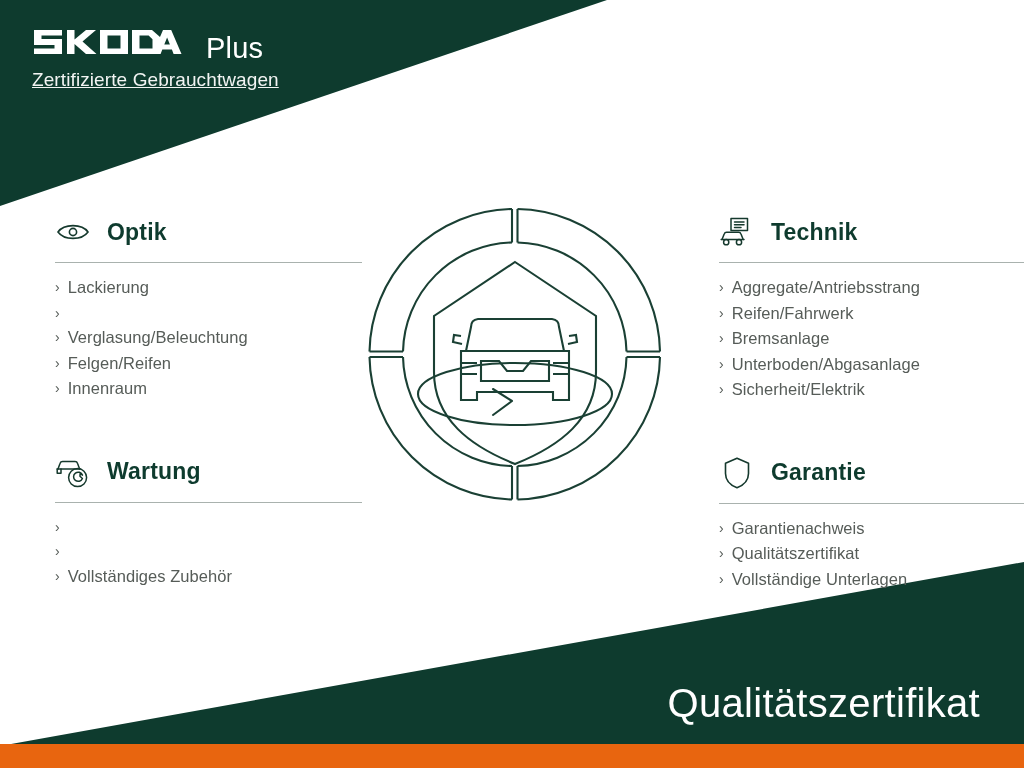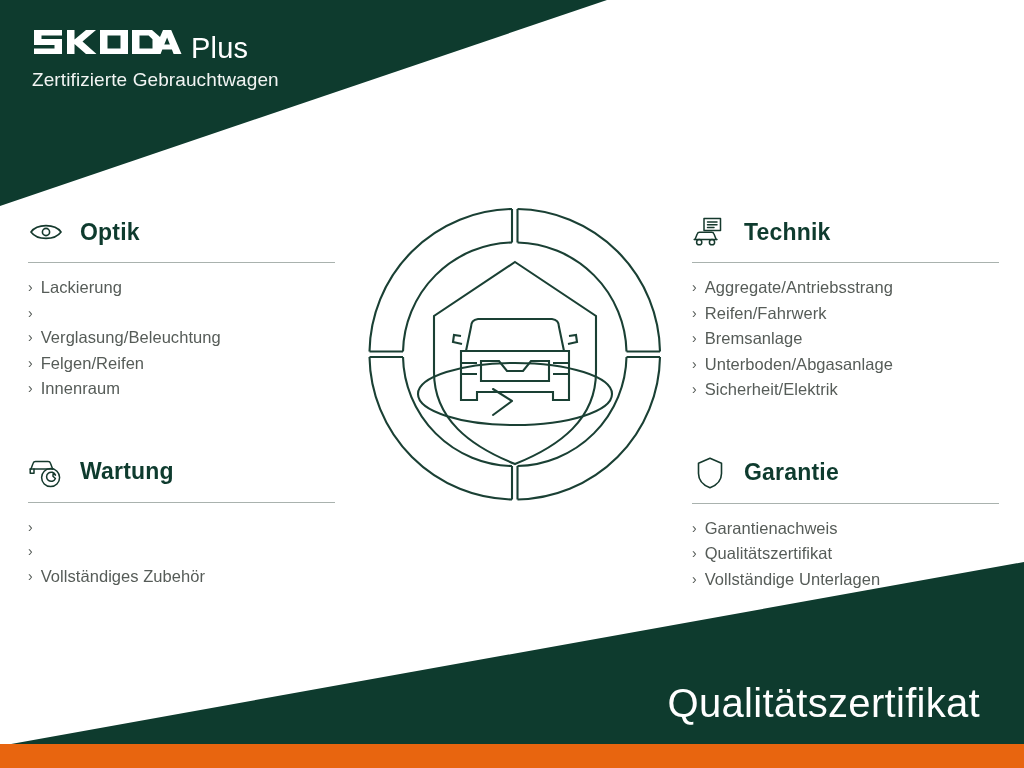--- a/index.html
+++ b/index.html
@@ -34,21 +34,21 @@
     background: #E8650F;
   }
 
   
   #brand {
     position: absolute; left: 32px; top: 26px;
     color: #ffffff;
     z-index: 6;
   }
   #brand-line1 {
-    display: flex; align-items: baseline; gap: 9px;
+    display: flex; align-items: baseline; gap: 24px;
     line-height: 1;
   }
   #brand-skoda {
     font-size: 31px;
     font-weight: 700;
     letter-spacing: 2.0px;
     color: #ffffff;
     display: flex; align-items: center;
   }
   #brand-skoda svg { display: block; }
@@ -58,28 +58,29 @@
     letter-spacing: 0.2px;
     color: #ffffff;
   }
   #brand-line2 {
     margin-top: 7px;
     font-size: 19px;
     font-weight: 400;
     letter-spacing: 0.1px;
     color: #f2f4f3;
     line-height: 1.1;
+    text-decoration: underline;
   }
 
   
   .column { position: absolute; top: 212px; width: 338px; z-index: 5; }
   #col-left  { left: 28px; }
   #col-right { left: 692px; }
 
-  .section { margin-bottom: 0; }
+  .section { margin-bottom: 0; margin-left: 27px; }
   #sec-wartung, #sec-garantie { margin-top: 50px; }
 
   .sec-head {
     display: flex; align-items: center; gap: 16px;
     height: 40px;
   }
   .sec-icon {
     width: 36px; height: 34px;
     display: flex; align-items: center; justify-content: center;
     flex: 0 0 auto;

